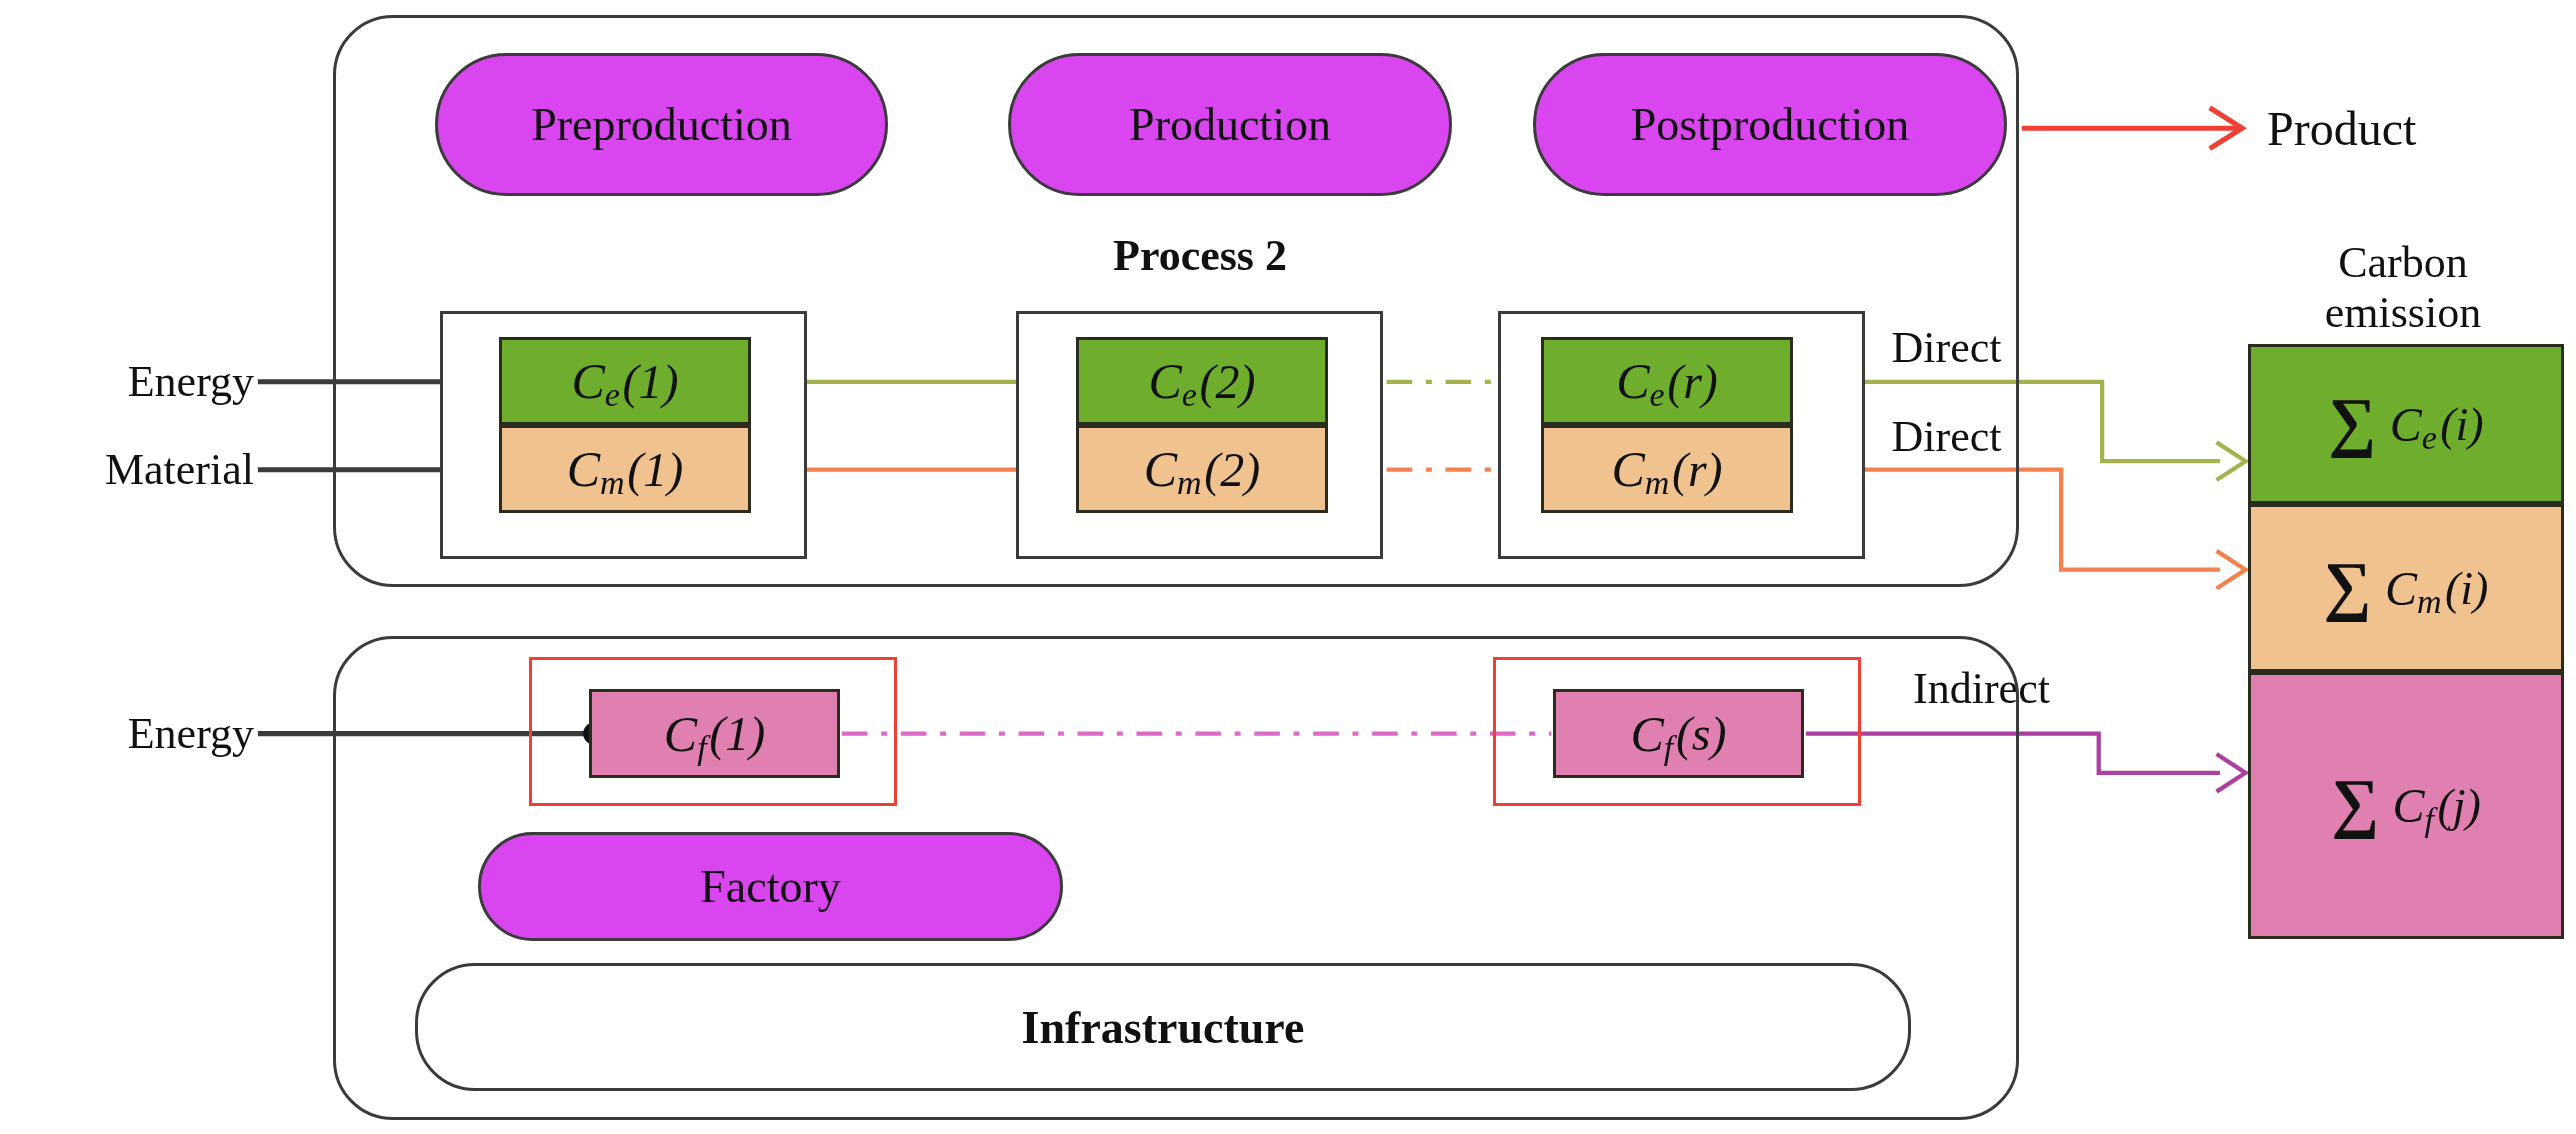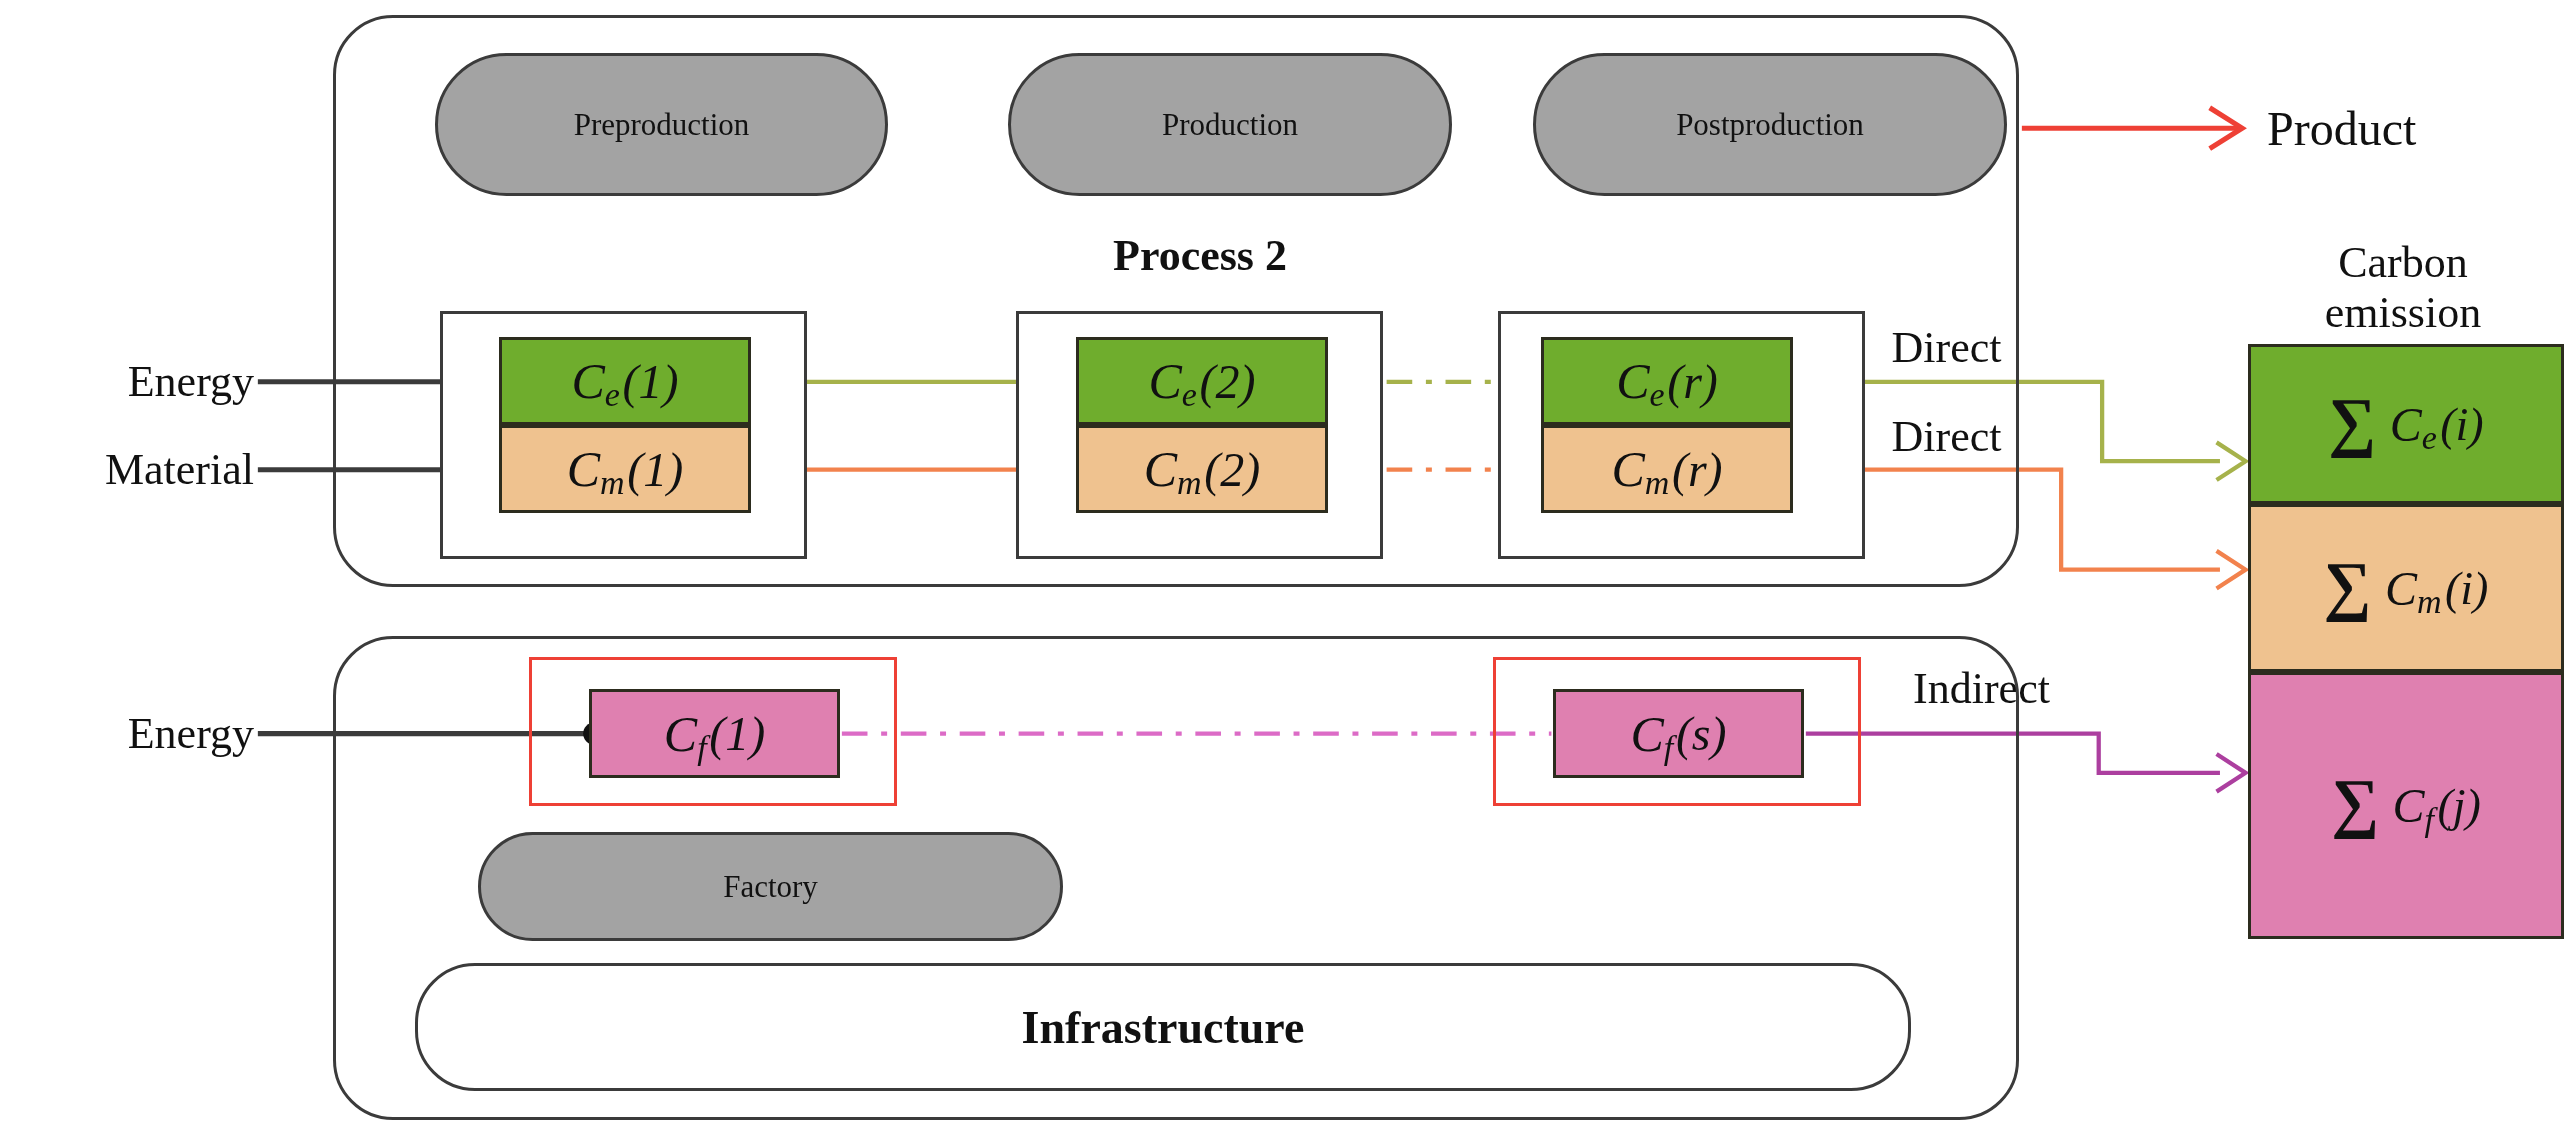--- a/index.html
+++ b/index.html
@@ -8,21 +8,21 @@
     width:2576px;height:1135px;
     background:#ffffff;
     font-family:"Liberation Serif","DejaVu Serif",serif;
     color:#111;
     overflow:hidden;
   }
   .abs{position:absolute;box-sizing:border-box;}
   .center{display:flex;align-items:center;justify-content:center;text-align:center;}
   .rightalign{display:flex;align-items:center;justify-content:flex-end;text-align:right;}
   .container{border:3.4px solid #3b3b3b;border-radius:60px;background:transparent;}
-  .pill{border:3.4px solid #3b3b3b;border-radius:77px;background:#a3a3a3;font-size:31px;}
+  .pill{border:3.4px solid #3b3b3b;border-radius:77px;background:#d946ef;font-size:46px;}
   .pill-wide{border:3.4px solid #3b3b3b;border-radius:60px;background:#ffffff;font-size:46px;}
   .procbox{border:3.4px solid #3b3b3b;background:#ffffff;}
   .cellbox{border:3.4px solid #2c2c1e;}
   .greenbox{background:#6FAD2D;}
   .tanbox{background:#EFC28F;}
   .pinkbox{background:#DF80B0;}
   .redframe{border:3.4px solid #EE4035;background:transparent;}
   .lbl{font-size:44px;}
   .biglbl{font-size:48px;}
   .ital{font-style:italic;}

